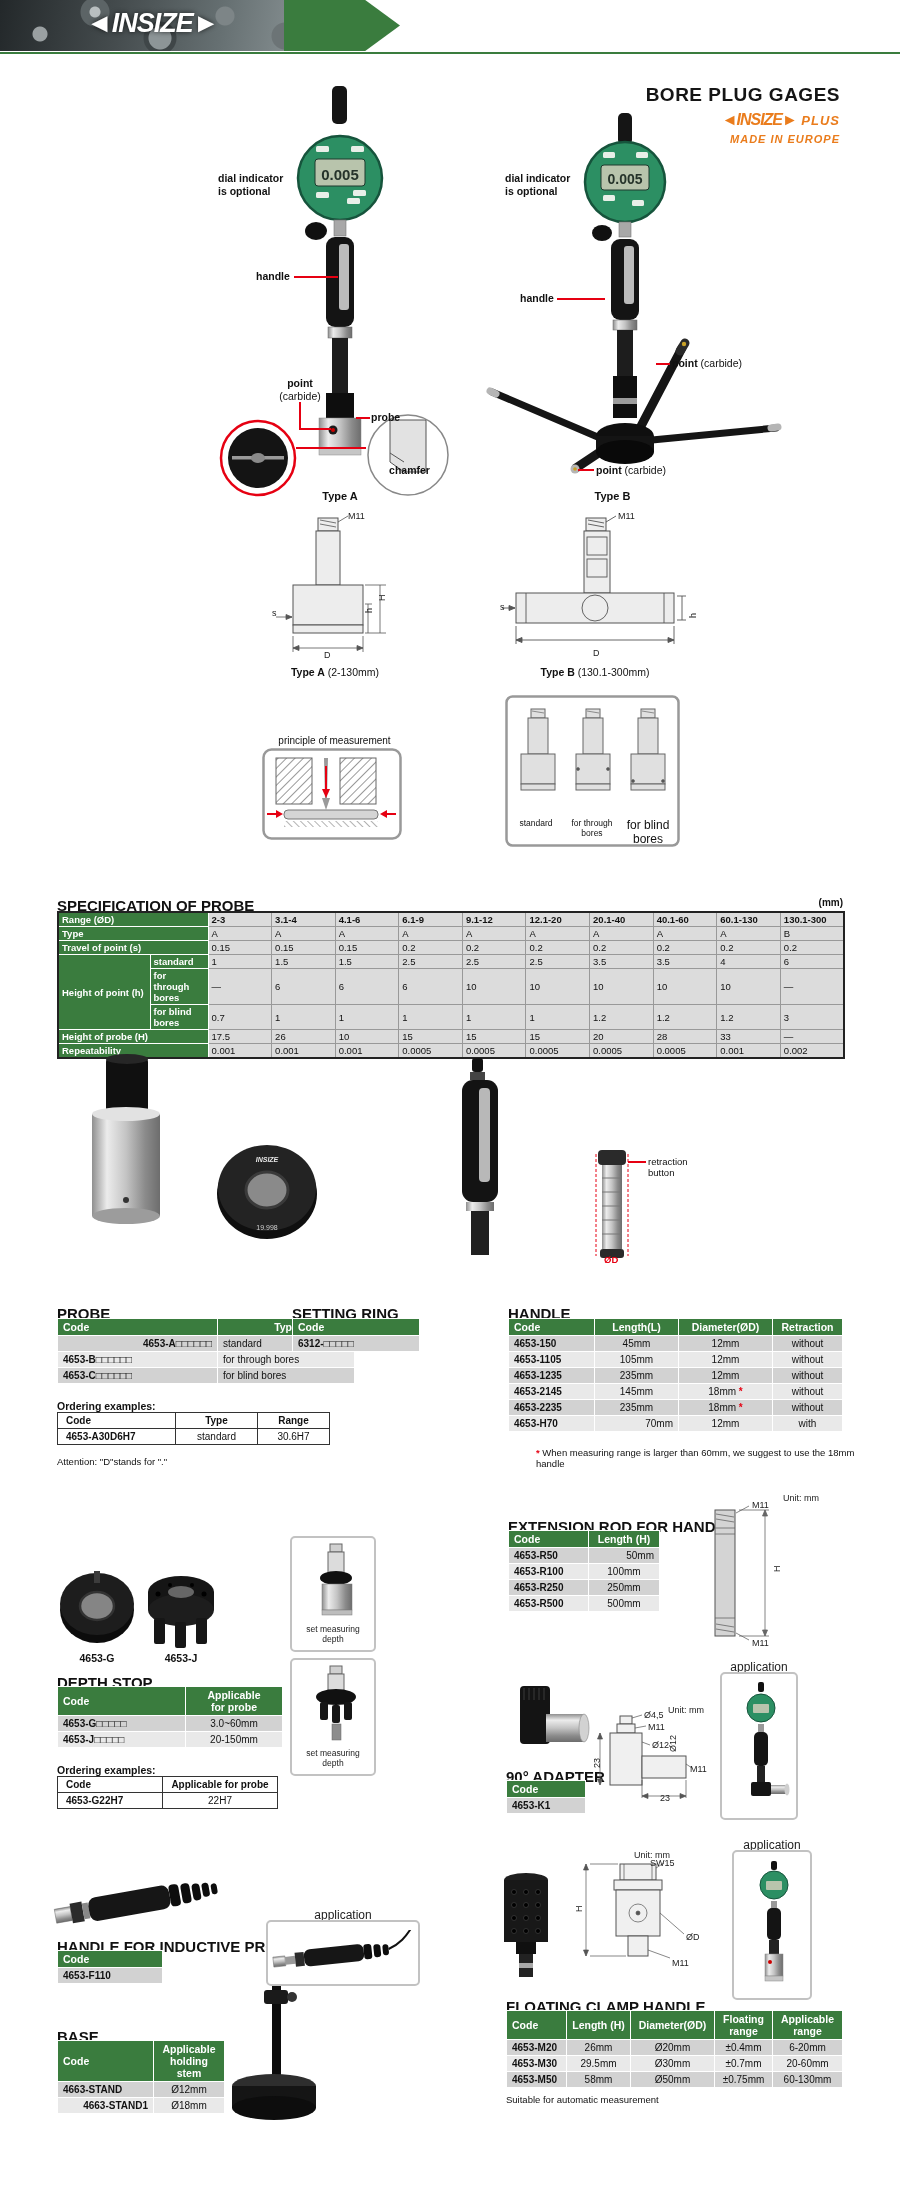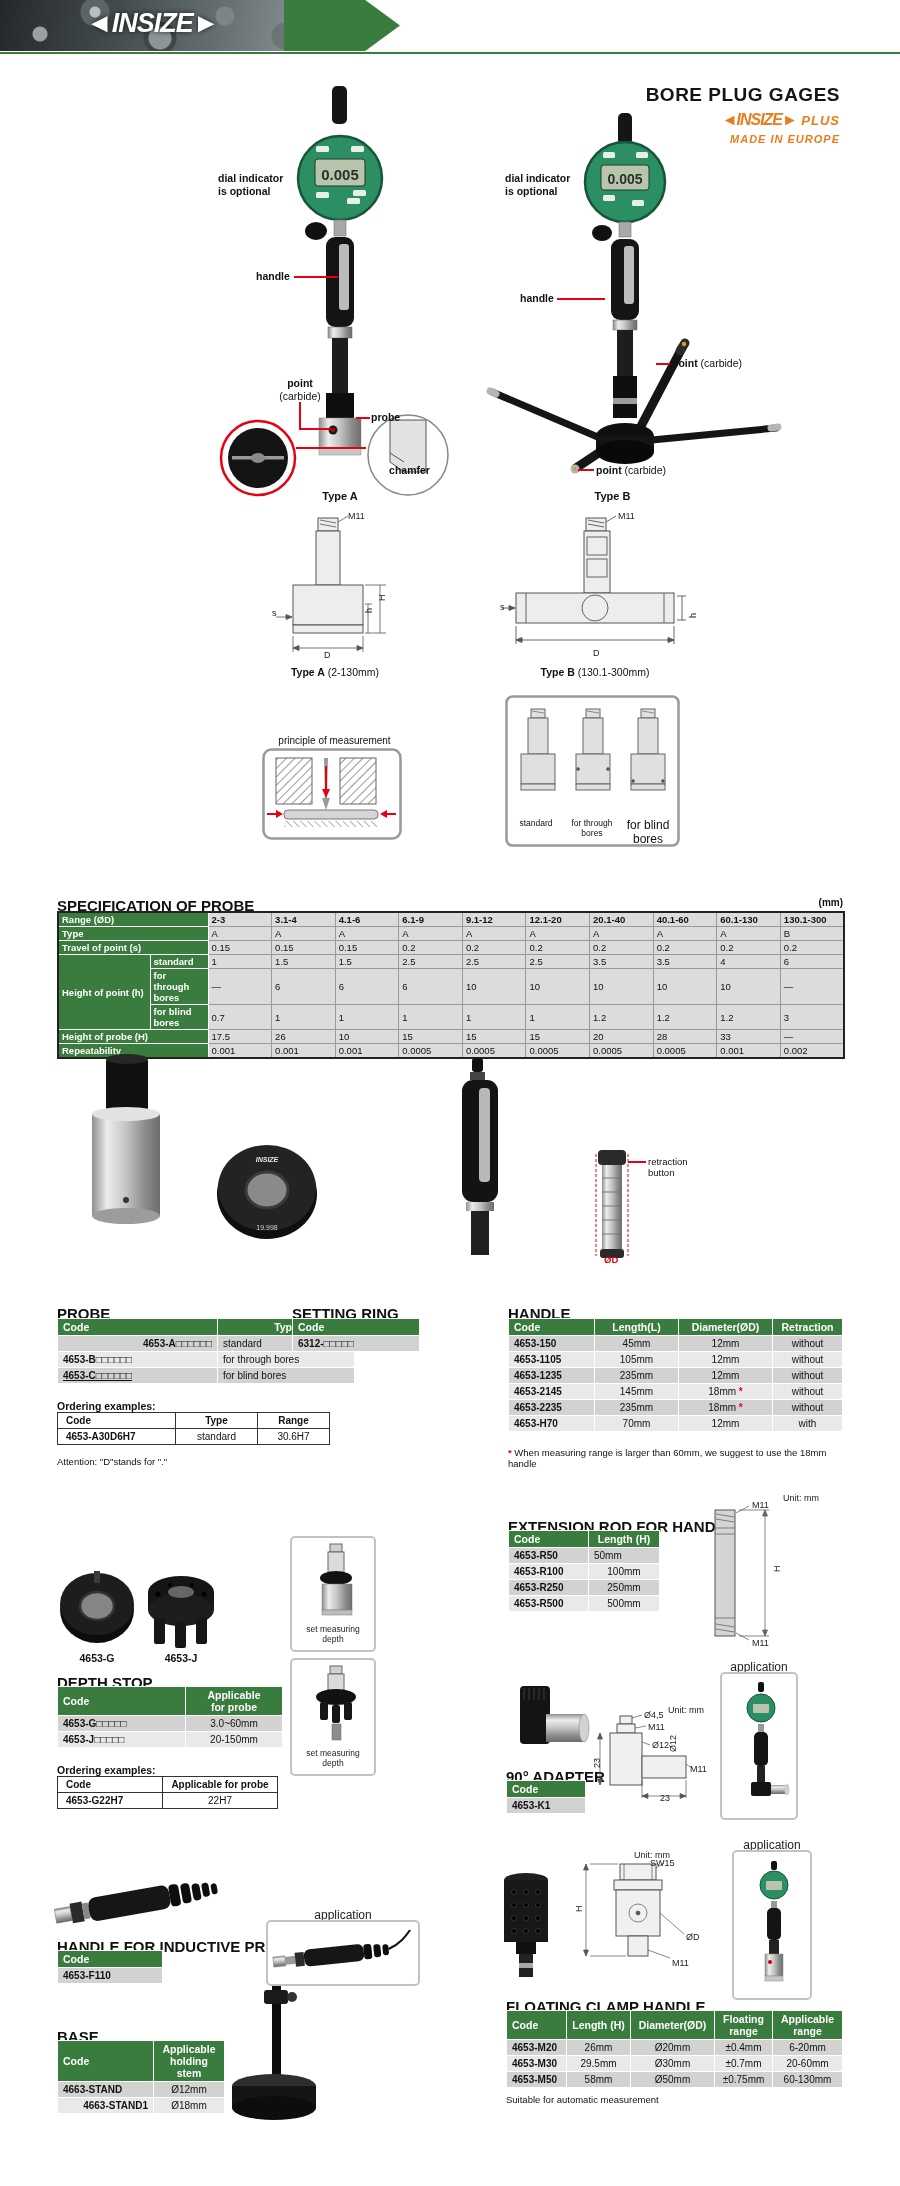--- a/index.html
+++ b/index.html
@@ -513,21 +513,21 @@
           </tr>
           <tr>
             <td style="text-align: right; font-weight: bold;">4653-A□□□□□□</td>
             <td style="text-align: left;">standard</td>
           </tr>
           <tr>
             <td style="text-align: left; font-weight: bold;">4653-B□□□□□□</td>
             <td style="text-align: left;">for through bores</td>
           </tr>
           <tr>
-            <td style="text-align: left; font-weight: bold; text-decoration: underline;">4653-C□□□□□□</td>
+            <td style="text-align: left; font-weight: bold;">4653-C□□□□□□</td>
             <td style="text-align: left;">for blind bores</td>
           </tr>
         </tbody>
       </table>
     </div>
   <div class="note" style="left:57px;top:1400px;font-weight:bold;font-size:10.5px">Ordering examples:</div>
   <div class="thost" id="probe-order" style="left:57px;top:1412px">
       <table class="ptable">
         <tbody>
           <tr>
@@ -594,40 +594,40 @@
             <td style="text-align: center;">without</td>
           </tr>
           <tr>
             <td style="text-align: left; font-weight: bold;">4653-2235</td>
             <td style="text-align: center;">235mm</td>
             <td style="text-align: center;">18mm <span class="red">*</span></td>
             <td style="text-align: center;">without</td>
           </tr>
           <tr>
             <td style="text-align: left; font-weight: bold;">4653-H70</td>
-            <td style="text-align: center; margin-top: 43px;">70mm</td>
+            <td style="text-align: right; margin-top: 43px;">70mm</td>
             <td style="text-align: center;">12mm</td>
             <td style="text-align: center;">with</td>
           </tr>
         </tbody>
       </table>
     </div>
-  <div class="note" style="left:508px;top:1447px;width:336px"><span class="red">*</span> <span>When measuring range is larger than 60mm, we suggest to use the 18mm handle</span></div>
+  <div class="note" style="left:536px;top:1447px;width:336px"><span class="red">*</span> <span>When measuring range is larger than 60mm, we suggest to use the 18mm handle</span></div>
 
   <div class="stitle" style="left:508px;top:1518px">EXTENSION ROD FOR HANDLE</div>
   <div class="thost" id="ext-table" style="left:508px;top:1530px">
       <table class="gtable">
         <tbody>
           <tr>
             <th style="text-align: left;">Code</th>
             <th style="text-align: center;">Length (H)</th>
           </tr>
           <tr>
             <td style="text-align: left; font-weight: bold;">4653-R50</td>
-            <td style="text-align: left; margin-left: 8px;">50mm</td>
+            <td style="text-align: right; margin-left: 8px;">50mm</td>
           </tr>
           <tr>
             <td style="text-align: left; font-weight: bold;">4653-R100</td>
             <td style="text-align: center;">100mm</td>
           </tr>
           <tr>
             <td style="text-align: left; font-weight: bold;">4653-R250</td>
             <td style="text-align: center;">250mm</td>
           </tr>
           <tr>

